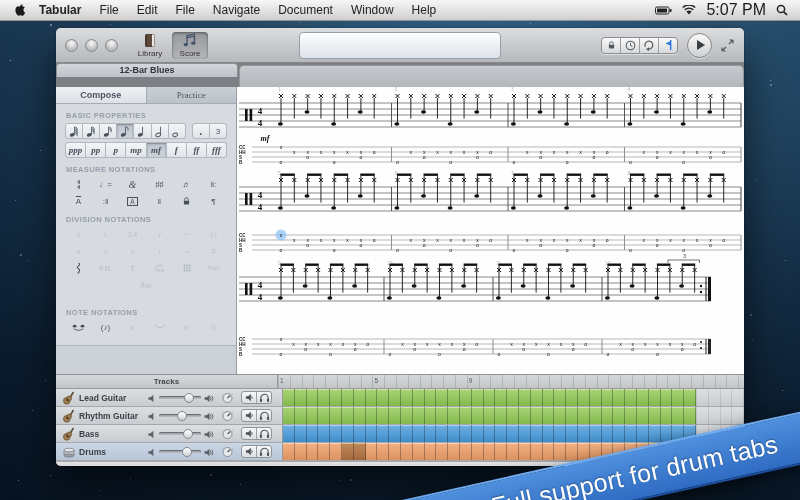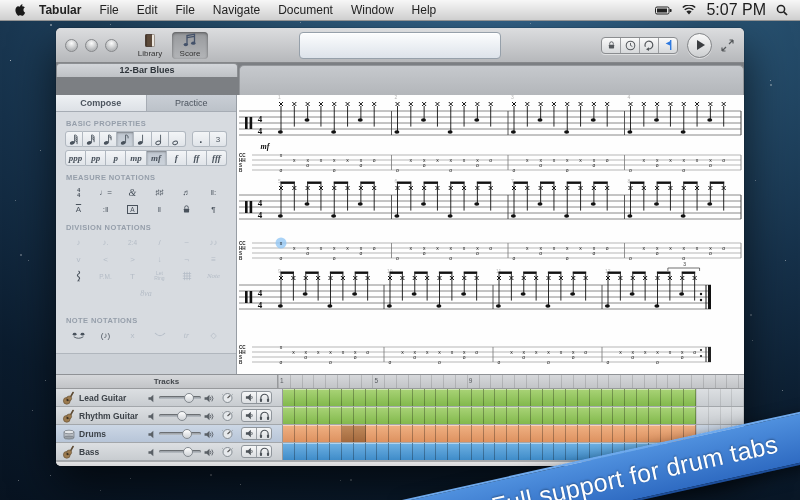--- a/index.html
+++ b/index.html
@@ -57,34 +57,34 @@
     background:linear-gradient(#fafafa,#d6d8da);box-shadow:0 1px 0 rgba(255,255,255,.5);}
   .segbtn{width:18px;height:15px;display:flex;align-items:center;justify-content:center;color:#54585c;}
   .segbtn+.segbtn{border-left:1px solid #9b9da0;}
   .playbtn{width:23px;height:23px;border-radius:50%;border:1px solid #828487;
     background:linear-gradient(#f9f9f9,#cdcfd1);display:flex;align-items:center;justify-content:center;
     box-shadow:0 1px 0 rgba(255,255,255,.5);}
   .tri{width:0;height:0;border-left:8px solid #3a3d40;border-top:5px solid transparent;border-bottom:5px solid transparent;margin-left:2px;}
   .fsbtn{display:flex;color:#55585b;}
 
   
-  .tabstrip{height:32px;flex:none;background:#7c7f83;position:relative;}
+  .tabstrip{height:24px;flex:none;background:#7c7f83;position:relative;}
   .doc-tab{position:absolute;left:0;top:0;width:180px;height:13px;border:1px solid #8c8f93;border-bottom:none;
     border-radius:4px 4px 0 0;background:linear-gradient(#d3d6da,#bec1c5);
     font-size:9px;font-weight:bold;color:#2f353b;text-align:center;line-height:13px;}
   .strip-rest{position:absolute;left:183px;right:0;top:2px;bottom:0;border:1px solid #94979b;border-bottom:none;
     border-radius:5px 5px 0 0;background:linear-gradient(#c6c9cd,#b3b6ba);}
 
   
   .content{flex:1;display:flex;min-height:0;}
   .sidebar{width:180px;flex:none;background:#d7dbe0;border-right:1px solid #979da4;display:flex;flex-direction:column;}
   .side-tabs{height:16px;display:flex;border-bottom:1px solid #a6acb4;flex:none;}
   .stab{flex:1;font-size:9px;text-align:center;line-height:16px;color:#4c545e;}
   .stab.active{background:linear-gradient(#eef1f4,#dde1e6);font-weight:bold;border-right:1px solid #a6acb4;}
-  .stab.inactive{background:linear-gradient(#c9ced5,#bcc2c9);}
+  .stab.inactive{background:linear-gradient(#c9ced5,#bcc2c9);font-family:Liberation Serif, serif;}
   .sec-title{font-size:7.5px;font-weight:bold;color:#959eaa;letter-spacing:.4px;margin:7px 0 3px 10px;}
   .sec-title.push{margin-top:16px;}
   .btnrow{display:flex;padding:0 9px;margin-bottom:3px;align-items:center;}
   .sbtn{flex:1;height:14px;display:flex;align-items:center;justify-content:center;color:#49525c;font-size:8px;}
   .btnrow.bordered .sbtn{border:1px solid #b1b8c0;border-left:none;background:linear-gradient(#f3f5f7,#e0e4e9);}
   .btnrow.bordered .sbtn.g-first{border-left:1px solid #b1b8c0;border-radius:3px 0 0 3px;}
   .btnrow.bordered .sbtn.g-last{border-radius:0 3px 3px 0;}
   .sbtn.gap{margin-left:6px;}
   .sbtn.selected{background:linear-gradient(#bfc6cf,#ccd3db) !important;box-shadow:inset 0 1px 2px rgba(0,0,0,.35);}
   .sbtn.disabled{color:#b4bcc6;}
@@ -1280,20 +1280,105 @@
             <span class="cell" style="left: 318.6px; width: 11.8px; background: linear-gradient(rgb(169, 211, 119), rgb(130, 185, 76));"></span>
             <span class="cell" style="left: 330.4px; width: 11.8px; background: linear-gradient(rgb(169, 211, 119), rgb(130, 185, 76));"></span>
             <span class="cell" style="left: 342.2px; width: 11.8px; background: linear-gradient(rgb(169, 211, 119), rgb(130, 185, 76));"></span>
             <span class="cell" style="left: 354px; width: 11.8px; background: linear-gradient(rgb(169, 211, 119), rgb(130, 185, 76));"></span>
             <span class="cell" style="left: 365.8px; width: 11.8px; background: linear-gradient(rgb(169, 211, 119), rgb(130, 185, 76));"></span>
             <span class="cell" style="left: 377.6px; width: 11.8px; background: linear-gradient(rgb(169, 211, 119), rgb(130, 185, 76));"></span>
             <span class="cell" style="left: 389.4px; width: 11.8px; background: linear-gradient(rgb(169, 211, 119), rgb(130, 185, 76));"></span>
             <span class="cell" style="left: 401.2px; width: 11.8px; background: linear-gradient(rgb(169, 211, 119), rgb(130, 185, 76));"></span>
           </div>
         </div>
+        <div class="trow">
+          <div class="tleft">
+            <span class="ticon">
+              <svg width="14" height="14" viewBox="0 0 14 14">
+                <rect x="8.8" y="0.4" width="1.7" height="7.2" rx="0.6" transform="rotate(30 9.6 4)" fill="#5d4a33"></rect>
+                <circle cx="4.8" cy="9.8" r="3.4" fill="#9c7b4f" stroke="#6b5436" stroke-width="0.7"></circle>
+                <circle cx="7.2" cy="7.4" r="2.4" fill="#9c7b4f" stroke="#6b5436" stroke-width="0.7"></circle>
+                <circle cx="5.5" cy="9.1" r="1.1" fill="#3c2f1f"></circle>
+              </svg>
+            </span>
+            <span class="tname">Bass</span>
+            <span class="vol">
+              <span><svg width="8" height="9" viewBox="0 0 9 10">
+                  <path d="M0.5 3.5 H3 L6 0.8 V9.2 L3 6.5 H0.5 Z" fill="#5a6066"></path>
+                </svg></span>
+              <span class="slider">
+                <span class="thumb" style="left: 28.56px;"></span>
+              </span>
+              <span><svg width="11" height="9" viewBox="0 0 12 10">
+                  <path d="M0.5 3.5 H3 L6 0.8 V9.2 L3 6.5 H0.5 Z" fill="#5a6066"></path>
+                  <path d="M7 3.2 A3.2 3.2 0 0 1 7 6.8 M8.6 1.8 A5.2 5.2 0 0 1 8.6 8.2" stroke="#5a6066" stroke-width="1" fill="none"></path>
+                </svg></span>
+            </span>
+            <span class="knob">
+              <svg width="13" height="13" viewBox="0 0 13 13">
+                <circle cx="6.5" cy="7" r="4.5" fill="#e6e9ec" stroke="#7d848b" stroke-width="0.9"></circle>
+                <line x1="6.5" y1="7" x2="9.3" y2="4.5" stroke="#555" stroke-width="1.1"></line>
+                <line x1="1.2" y1="3.2" x2="2.2" y2="4" stroke="#8a9096" stroke-width="0.7"></line>
+                <line x1="11.8" y1="3.2" x2="10.8" y2="4" stroke="#8a9096" stroke-width="0.7"></line>
+              </svg>
+            </span>
+            <span class="seg2">
+              <span class="sb">
+                <svg width="9" height="9" viewBox="0 0 9 10">
+                  <path d="M0.5 3.5 H3 L6 0.8 V9.2 L3 6.5 H0.5 Z" fill="#4c5258"></path>
+                  <path d="M6.9 3.4 A2.6 2.6 0 0 1 6.9 6.6" stroke="#4c5258" stroke-width="1" fill="none"></path>
+                </svg>
+              </span>
+              <span class="sb">
+                <svg width="11" height="11" viewBox="0 0 12 11">
+                  <path d="M2 8 V6 a4 4 0 0 1 8 0 v2" fill="none" stroke="#4c5258" stroke-width="1.2"></path>
+                  <rect x="1" y="6.8" width="2.3" height="3.6" rx="0.9" fill="#4c5258"></rect>
+                  <rect x="8.7" y="6.8" width="2.3" height="3.6" rx="0.9" fill="#4c5258"></rect>
+                </svg>
+              </span>
+            </span>
+          </div>
+          <div class="gridarea">
+            <span class="cell" style="left: 0px; width: 11.8px; background: linear-gradient(rgb(111, 177, 227), rgb(63, 140, 201));"></span>
+            <span class="cell" style="left: 11.8px; width: 11.8px; background: linear-gradient(rgb(111, 177, 227), rgb(63, 140, 201));"></span>
+            <span class="cell" style="left: 23.6px; width: 11.8px; background: linear-gradient(rgb(111, 177, 227), rgb(63, 140, 201));"></span>
+            <span class="cell" style="left: 35.4px; width: 11.8px; background: linear-gradient(rgb(111, 177, 227), rgb(63, 140, 201));"></span>
+            <span class="cell" style="left: 47.2px; width: 11.8px; background: linear-gradient(rgb(111, 177, 227), rgb(63, 140, 201));"></span>
+            <span class="cell" style="left: 59px; width: 11.8px; background: linear-gradient(rgb(111, 177, 227), rgb(63, 140, 201));"></span>
+            <span class="cell" style="left: 70.8px; width: 11.8px; background: linear-gradient(rgb(111, 177, 227), rgb(63, 140, 201));"></span>
+            <span class="cell" style="left: 82.6px; width: 11.8px; background: linear-gradient(rgb(111, 177, 227), rgb(63, 140, 201));"></span>
+            <span class="cell" style="left: 94.4px; width: 11.8px; background: linear-gradient(rgb(111, 177, 227), rgb(63, 140, 201));"></span>
+            <span class="cell" style="left: 106.2px; width: 11.8px; background: linear-gradient(rgb(111, 177, 227), rgb(63, 140, 201));"></span>
+            <span class="cell" style="left: 118px; width: 11.8px; background: linear-gradient(rgb(111, 177, 227), rgb(63, 140, 201));"></span>
+            <span class="cell" style="left: 129.8px; width: 11.8px; background: linear-gradient(rgb(111, 177, 227), rgb(63, 140, 201));"></span>
+            <span class="cell" style="left: 141.6px; width: 11.8px; background: linear-gradient(rgb(111, 177, 227), rgb(63, 140, 201));"></span>
+            <span class="cell" style="left: 153.4px; width: 11.8px; background: linear-gradient(rgb(111, 177, 227), rgb(63, 140, 201));"></span>
+            <span class="cell" style="left: 165.2px; width: 11.8px; background: linear-gradient(rgb(111, 177, 227), rgb(63, 140, 201));"></span>
+            <span class="cell" style="left: 177px; width: 11.8px; background: linear-gradient(rgb(111, 177, 227), rgb(63, 140, 201));"></span>
+            <span class="cell" style="left: 188.8px; width: 11.8px; background: linear-gradient(rgb(111, 177, 227), rgb(63, 140, 201));"></span>
+            <span class="cell" style="left: 200.6px; width: 11.8px; background: linear-gradient(rgb(111, 177, 227), rgb(63, 140, 201));"></span>
+            <span class="cell" style="left: 212.4px; width: 11.8px; background: linear-gradient(rgb(111, 177, 227), rgb(63, 140, 201));"></span>
+            <span class="cell" style="left: 224.2px; width: 11.8px; background: linear-gradient(rgb(111, 177, 227), rgb(63, 140, 201));"></span>
+            <span class="cell" style="left: 236px; width: 11.8px; background: linear-gradient(rgb(111, 177, 227), rgb(63, 140, 201));"></span>
+            <span class="cell" style="left: 247.8px; width: 11.8px; background: linear-gradient(rgb(111, 177, 227), rgb(63, 140, 201));"></span>
+            <span class="cell" style="left: 259.6px; width: 11.8px; background: linear-gradient(rgb(111, 177, 227), rgb(63, 140, 201));"></span>
+            <span class="cell" style="left: 271.4px; width: 11.8px; background: linear-gradient(rgb(111, 177, 227), rgb(63, 140, 201));"></span>
+            <span class="cell" style="left: 283.2px; width: 11.8px; background: linear-gradient(rgb(111, 177, 227), rgb(63, 140, 201));"></span>
+            <span class="cell" style="left: 295px; width: 11.8px; background: linear-gradient(rgb(111, 177, 227), rgb(63, 140, 201));"></span>
+            <span class="cell" style="left: 306.8px; width: 11.8px; background: linear-gradient(rgb(111, 177, 227), rgb(63, 140, 201));"></span>
+            <span class="cell" style="left: 318.6px; width: 11.8px; background: linear-gradient(rgb(111, 177, 227), rgb(63, 140, 201));"></span>
+            <span class="cell" style="left: 330.4px; width: 11.8px; background: linear-gradient(rgb(111, 177, 227), rgb(63, 140, 201));"></span>
+            <span class="cell" style="left: 342.2px; width: 11.8px; background: linear-gradient(rgb(111, 177, 227), rgb(63, 140, 201));"></span>
+            <span class="cell" style="left: 354px; width: 11.8px; background: linear-gradient(rgb(111, 177, 227), rgb(63, 140, 201));"></span>
+            <span class="cell" style="left: 365.8px; width: 11.8px; background: linear-gradient(rgb(111, 177, 227), rgb(63, 140, 201));"></span>
+            <span class="cell" style="left: 377.6px; width: 11.8px; background: linear-gradient(rgb(111, 177, 227), rgb(63, 140, 201));"></span>
+            <span class="cell" style="left: 389.4px; width: 11.8px; background: linear-gradient(rgb(111, 177, 227), rgb(63, 140, 201));"></span>
+            <span class="cell" style="left: 401.2px; width: 11.8px; background: linear-gradient(rgb(111, 177, 227), rgb(63, 140, 201));"></span>
+          </div>
+        </div>
         <div class="trow sel">
           <div class="tleft">
             <span class="ticon">
               <svg width="14" height="12" viewBox="0 0 14 12">
                 <rect x="2" y="4" width="10" height="5.5" fill="#b9bec4" stroke="#70767c" stroke-width="0.7"></rect>
                 <ellipse cx="7" cy="4" rx="5" ry="1.8" fill="#e3e6e9" stroke="#70767c" stroke-width="0.7"></ellipse>
                 <ellipse cx="7" cy="9.6" rx="5" ry="1.5" fill="#9aa0a6" stroke="#70767c" stroke-width="0.7"></ellipse>
               </svg>
             </span>
             <span class="tname">Drums</span>
@@ -1364,105 +1449,20 @@
             <span class="cell" style="left: 318.6px; width: 11.8px; background: linear-gradient(rgb(240, 177, 131), rgb(221, 146, 96));"></span>
             <span class="cell" style="left: 330.4px; width: 11.8px; background: linear-gradient(rgb(240, 177, 131), rgb(221, 146, 96));"></span>
             <span class="cell" style="left: 342.2px; width: 11.8px; background: linear-gradient(rgb(240, 177, 131), rgb(221, 146, 96));"></span>
             <span class="cell" style="left: 354px; width: 11.8px; background: linear-gradient(rgb(240, 177, 131), rgb(221, 146, 96));"></span>
             <span class="cell" style="left: 365.8px; width: 11.8px; background: linear-gradient(rgb(240, 177, 131), rgb(221, 146, 96));"></span>
             <span class="cell" style="left: 377.6px; width: 11.8px; background: linear-gradient(rgb(240, 177, 131), rgb(221, 146, 96));"></span>
             <span class="cell" style="left: 389.4px; width: 11.8px; background: linear-gradient(rgb(240, 177, 131), rgb(221, 146, 96));"></span>
             <span class="cell" style="left: 401.2px; width: 11.8px; background: linear-gradient(rgb(240, 177, 131), rgb(221, 146, 96));"></span>
           </div>
         </div>
-        <div class="trow">
-          <div class="tleft">
-            <span class="ticon">
-              <svg width="14" height="14" viewBox="0 0 14 14">
-                <rect x="8.8" y="0.4" width="1.7" height="7.2" rx="0.6" transform="rotate(30 9.6 4)" fill="#5d4a33"></rect>
-                <circle cx="4.8" cy="9.8" r="3.4" fill="#9c7b4f" stroke="#6b5436" stroke-width="0.7"></circle>
-                <circle cx="7.2" cy="7.4" r="2.4" fill="#9c7b4f" stroke="#6b5436" stroke-width="0.7"></circle>
-                <circle cx="5.5" cy="9.1" r="1.1" fill="#3c2f1f"></circle>
-              </svg>
-            </span>
-            <span class="tname">Bass</span>
-            <span class="vol">
-              <span><svg width="8" height="9" viewBox="0 0 9 10">
-                  <path d="M0.5 3.5 H3 L6 0.8 V9.2 L3 6.5 H0.5 Z" fill="#5a6066"></path>
-                </svg></span>
-              <span class="slider">
-                <span class="thumb" style="left: 28.56px;"></span>
-              </span>
-              <span><svg width="11" height="9" viewBox="0 0 12 10">
-                  <path d="M0.5 3.5 H3 L6 0.8 V9.2 L3 6.5 H0.5 Z" fill="#5a6066"></path>
-                  <path d="M7 3.2 A3.2 3.2 0 0 1 7 6.8 M8.6 1.8 A5.2 5.2 0 0 1 8.6 8.2" stroke="#5a6066" stroke-width="1" fill="none"></path>
-                </svg></span>
-            </span>
-            <span class="knob">
-              <svg width="13" height="13" viewBox="0 0 13 13">
-                <circle cx="6.5" cy="7" r="4.5" fill="#e6e9ec" stroke="#7d848b" stroke-width="0.9"></circle>
-                <line x1="6.5" y1="7" x2="9.3" y2="4.5" stroke="#555" stroke-width="1.1"></line>
-                <line x1="1.2" y1="3.2" x2="2.2" y2="4" stroke="#8a9096" stroke-width="0.7"></line>
-                <line x1="11.8" y1="3.2" x2="10.8" y2="4" stroke="#8a9096" stroke-width="0.7"></line>
-              </svg>
-            </span>
-            <span class="seg2">
-              <span class="sb">
-                <svg width="9" height="9" viewBox="0 0 9 10">
-                  <path d="M0.5 3.5 H3 L6 0.8 V9.2 L3 6.5 H0.5 Z" fill="#4c5258"></path>
-                  <path d="M6.9 3.4 A2.6 2.6 0 0 1 6.9 6.6" stroke="#4c5258" stroke-width="1" fill="none"></path>
-                </svg>
-              </span>
-              <span class="sb">
-                <svg width="11" height="11" viewBox="0 0 12 11">
-                  <path d="M2 8 V6 a4 4 0 0 1 8 0 v2" fill="none" stroke="#4c5258" stroke-width="1.2"></path>
-                  <rect x="1" y="6.8" width="2.3" height="3.6" rx="0.9" fill="#4c5258"></rect>
-                  <rect x="8.7" y="6.8" width="2.3" height="3.6" rx="0.9" fill="#4c5258"></rect>
-                </svg>
-              </span>
-            </span>
-          </div>
-          <div class="gridarea">
-            <span class="cell" style="left: 0px; width: 11.8px; background: linear-gradient(rgb(111, 177, 227), rgb(63, 140, 201));"></span>
-            <span class="cell" style="left: 11.8px; width: 11.8px; background: linear-gradient(rgb(111, 177, 227), rgb(63, 140, 201));"></span>
-            <span class="cell" style="left: 23.6px; width: 11.8px; background: linear-gradient(rgb(111, 177, 227), rgb(63, 140, 201));"></span>
-            <span class="cell" style="left: 35.4px; width: 11.8px; background: linear-gradient(rgb(111, 177, 227), rgb(63, 140, 201));"></span>
-            <span class="cell" style="left: 47.2px; width: 11.8px; background: linear-gradient(rgb(111, 177, 227), rgb(63, 140, 201));"></span>
-            <span class="cell" style="left: 59px; width: 11.8px; background: linear-gradient(rgb(111, 177, 227), rgb(63, 140, 201));"></span>
-            <span class="cell" style="left: 70.8px; width: 11.8px; background: linear-gradient(rgb(111, 177, 227), rgb(63, 140, 201));"></span>
-            <span class="cell" style="left: 82.6px; width: 11.8px; background: linear-gradient(rgb(111, 177, 227), rgb(63, 140, 201));"></span>
-            <span class="cell" style="left: 94.4px; width: 11.8px; background: linear-gradient(rgb(111, 177, 227), rgb(63, 140, 201));"></span>
-            <span class="cell" style="left: 106.2px; width: 11.8px; background: linear-gradient(rgb(111, 177, 227), rgb(63, 140, 201));"></span>
-            <span class="cell" style="left: 118px; width: 11.8px; background: linear-gradient(rgb(111, 177, 227), rgb(63, 140, 201));"></span>
-            <span class="cell" style="left: 129.8px; width: 11.8px; background: linear-gradient(rgb(111, 177, 227), rgb(63, 140, 201));"></span>
-            <span class="cell" style="left: 141.6px; width: 11.8px; background: linear-gradient(rgb(111, 177, 227), rgb(63, 140, 201));"></span>
-            <span class="cell" style="left: 153.4px; width: 11.8px; background: linear-gradient(rgb(111, 177, 227), rgb(63, 140, 201));"></span>
-            <span class="cell" style="left: 165.2px; width: 11.8px; background: linear-gradient(rgb(111, 177, 227), rgb(63, 140, 201));"></span>
-            <span class="cell" style="left: 177px; width: 11.8px; background: linear-gradient(rgb(111, 177, 227), rgb(63, 140, 201));"></span>
-            <span class="cell" style="left: 188.8px; width: 11.8px; background: linear-gradient(rgb(111, 177, 227), rgb(63, 140, 201));"></span>
-            <span class="cell" style="left: 200.6px; width: 11.8px; background: linear-gradient(rgb(111, 177, 227), rgb(63, 140, 201));"></span>
-            <span class="cell" style="left: 212.4px; width: 11.8px; background: linear-gradient(rgb(111, 177, 227), rgb(63, 140, 201));"></span>
-            <span class="cell" style="left: 224.2px; width: 11.8px; background: linear-gradient(rgb(111, 177, 227), rgb(63, 140, 201));"></span>
-            <span class="cell" style="left: 236px; width: 11.8px; background: linear-gradient(rgb(111, 177, 227), rgb(63, 140, 201));"></span>
-            <span class="cell" style="left: 247.8px; width: 11.8px; background: linear-gradient(rgb(111, 177, 227), rgb(63, 140, 201));"></span>
-            <span class="cell" style="left: 259.6px; width: 11.8px; background: linear-gradient(rgb(111, 177, 227), rgb(63, 140, 201));"></span>
-            <span class="cell" style="left: 271.4px; width: 11.8px; background: linear-gradient(rgb(111, 177, 227), rgb(63, 140, 201));"></span>
-            <span class="cell" style="left: 283.2px; width: 11.8px; background: linear-gradient(rgb(111, 177, 227), rgb(63, 140, 201));"></span>
-            <span class="cell" style="left: 295px; width: 11.8px; background: linear-gradient(rgb(111, 177, 227), rgb(63, 140, 201));"></span>
-            <span class="cell" style="left: 306.8px; width: 11.8px; background: linear-gradient(rgb(111, 177, 227), rgb(63, 140, 201));"></span>
-            <span class="cell" style="left: 318.6px; width: 11.8px; background: linear-gradient(rgb(111, 177, 227), rgb(63, 140, 201));"></span>
-            <span class="cell" style="left: 330.4px; width: 11.8px; background: linear-gradient(rgb(111, 177, 227), rgb(63, 140, 201));"></span>
-            <span class="cell" style="left: 342.2px; width: 11.8px; background: linear-gradient(rgb(111, 177, 227), rgb(63, 140, 201));"></span>
-            <span class="cell" style="left: 354px; width: 11.8px; background: linear-gradient(rgb(111, 177, 227), rgb(63, 140, 201));"></span>
-            <span class="cell" style="left: 365.8px; width: 11.8px; background: linear-gradient(rgb(111, 177, 227), rgb(63, 140, 201));"></span>
-            <span class="cell" style="left: 377.6px; width: 11.8px; background: linear-gradient(rgb(111, 177, 227), rgb(63, 140, 201));"></span>
-            <span class="cell" style="left: 389.4px; width: 11.8px; background: linear-gradient(rgb(111, 177, 227), rgb(63, 140, 201));"></span>
-            <span class="cell" style="left: 401.2px; width: 11.8px; background: linear-gradient(rgb(111, 177, 227), rgb(63, 140, 201));"></span>
-          </div>
-        </div>
       </div>
     <div class="tfoot"></div>
   </div>
 </div>
 
 <div class="ribbon">
   <span>Full support for drum tabs</span>
 </div>
 
 </body></html>

